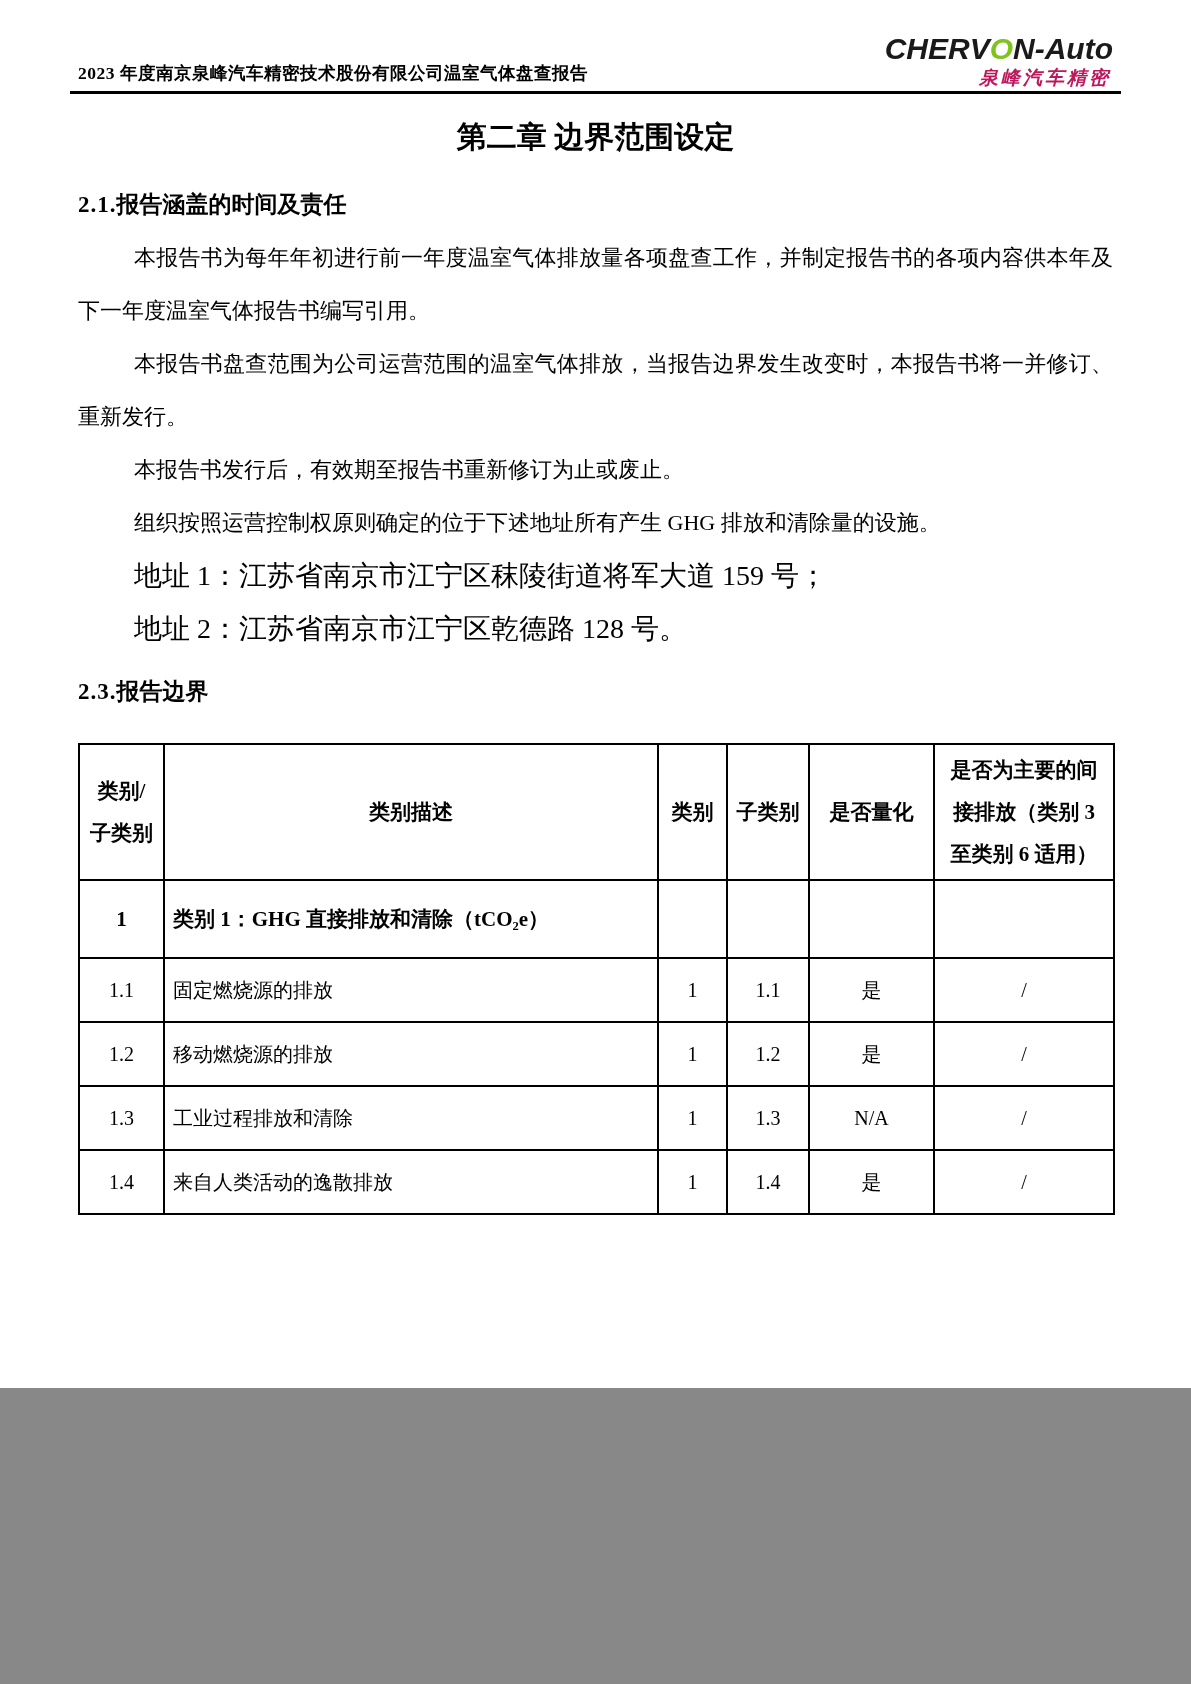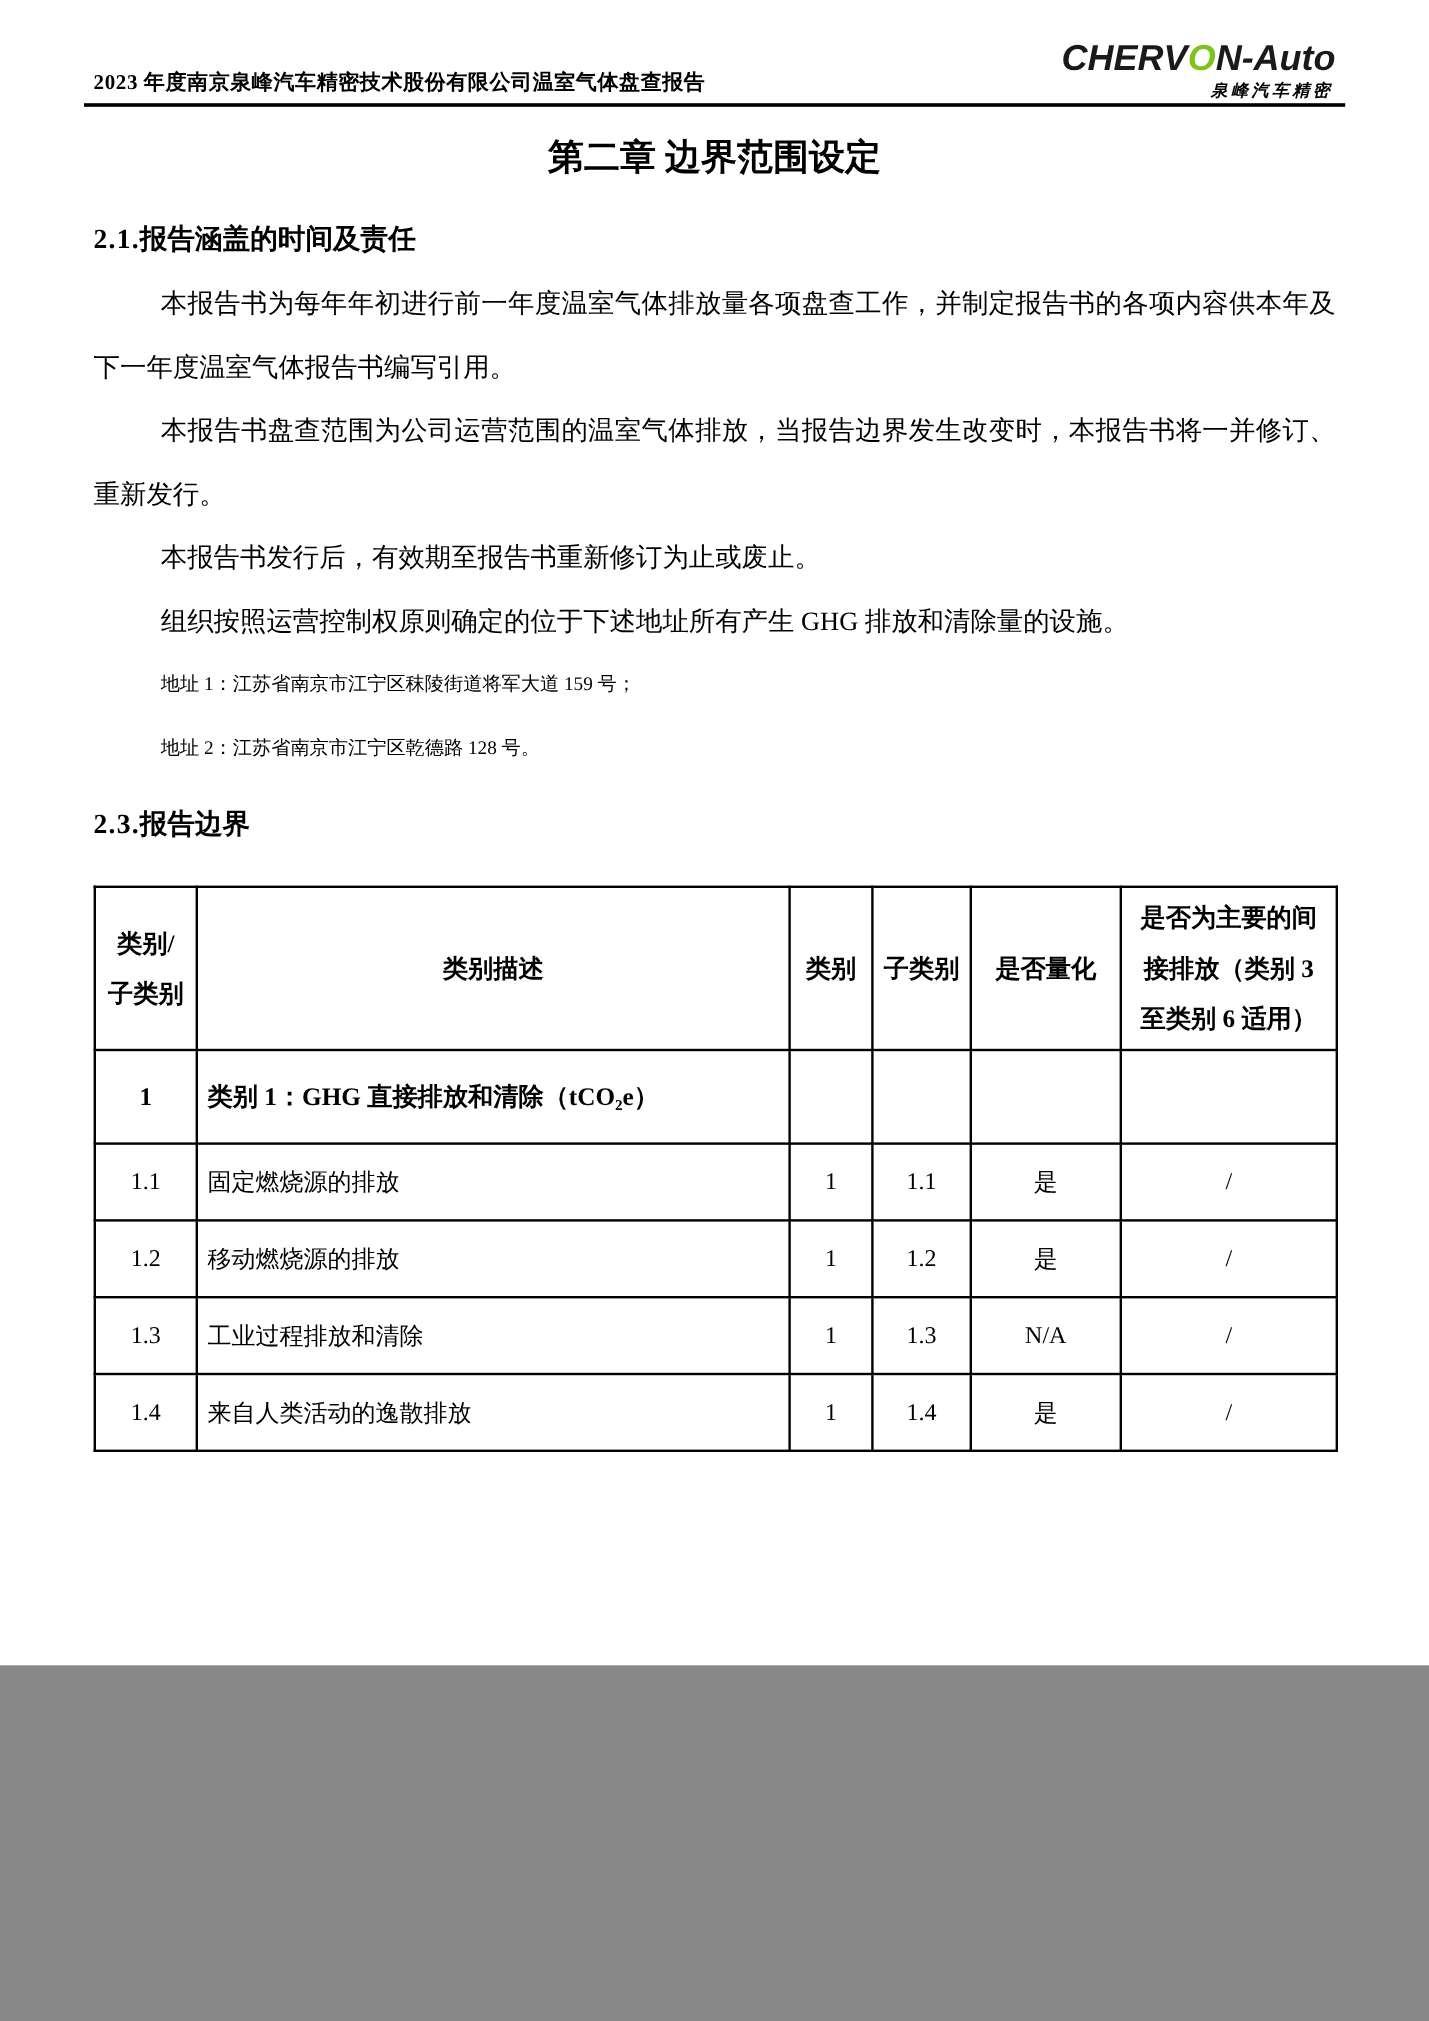--- a/index.html
+++ b/index.html
@@ -36,22 +36,22 @@
     font-style: italic;
     font-size: 30px;
     color: #1a1a1a;
     letter-spacing: 0px;
   }
   .logo-o { color: #7fc31c; }
   .logo-sub {
     font-family: "Liberation Sans", sans-serif;
     font-weight: bold;
     font-style: italic;
-    font-size: 14px;
-    color: #000000;
+    font-size: 19px;
+    color: #be185d;
     letter-spacing: 3px;
     margin-top: 4px;
     padding-right: 2px;
   }
   .header-rule {
     height: 0;
     border-bottom: 3px solid #000;
     margin: 0 70px 0 70px;
   }
 
@@ -70,21 +70,21 @@
     margin-top: 10px;
   }
   .section-heading .sec-num { letter-spacing: 1px; }
   .body-para {
     font-size: 22px;
     line-height: 53px;
     text-align: justify;
     text-indent: 56px;
   }
   .plain-line {
-    font-size: 16px;
+    font-size: 28px;
     line-height: 53px;
     text-indent: 56px;
   }
 
   
   .boundary-table {
     border-collapse: collapse;
     table-layout: fixed;
     width: 1035px;
     margin-top: 25px;

